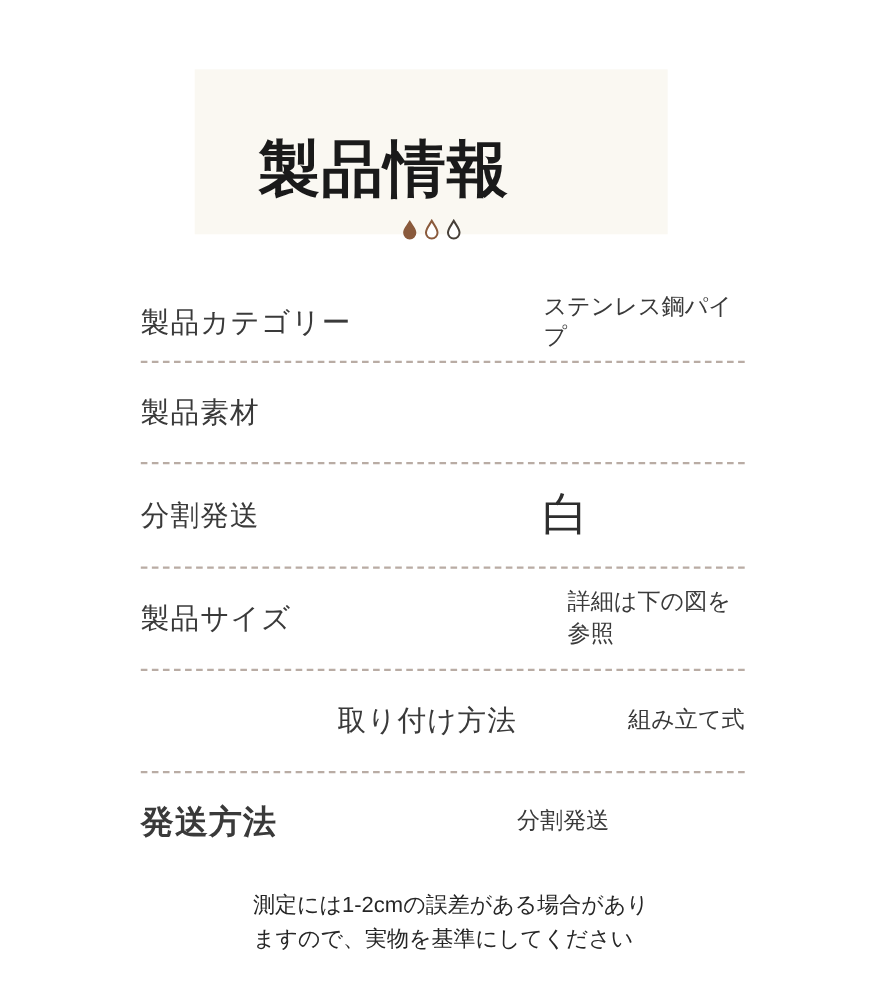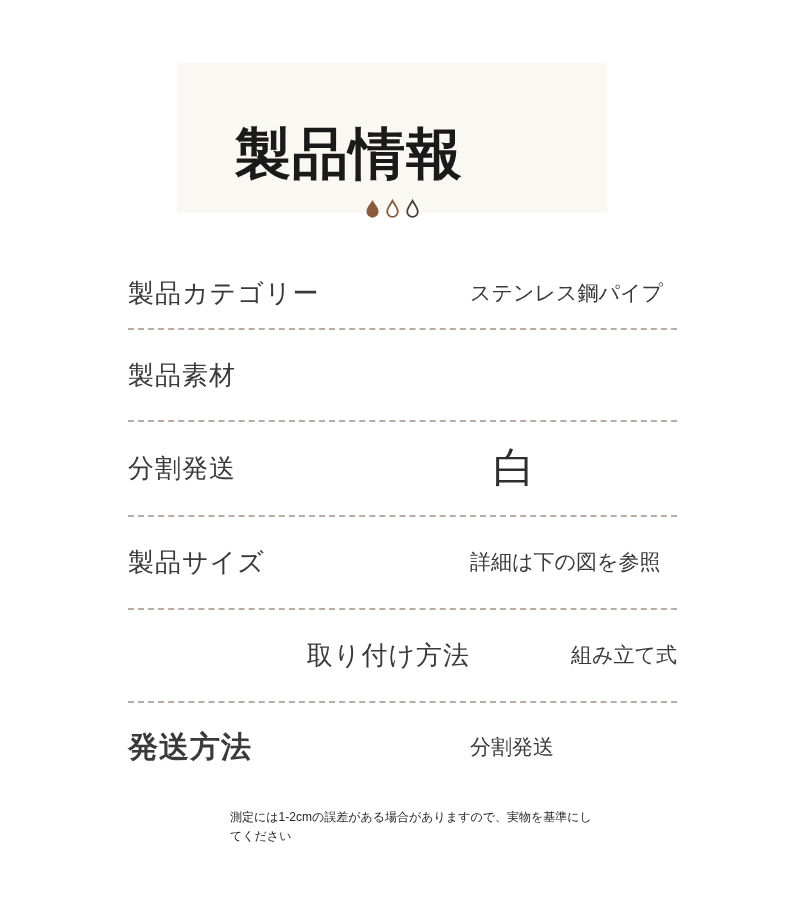--- a/index.html
+++ b/index.html
@@ -55,24 +55,24 @@
     left: 128px;
     top: 258px;
     width: 549px;
   }
   .spec-row {
     display: flex;
     align-items: center;
     box-sizing: border-box;
     border-bottom: 2px dashed var(--divider, #b9aca4);
   }
-  .spec-row.rh1 { height: 72px; }
+  .spec-row.rh1 { height: 72px; gap: 24px; }
   .spec-row.rh2 { height: 92px; }
   .spec-row.rh3 { height: 95px; }
-  .spec-row.rh4 { height: 93px; }
+  .spec-row.rh4 { height: 93px; gap: 46px; }
   .spec-row.rh5 { height: 93px; text-align: right; }
   .spec-row.rh6 { height: 88px; border-bottom: none; }
   .spec-label {
     width: 342px;
     flex: 0 0 342px;
     font-size: 26px;
     color: var(--text, #3a3a3a);
     letter-spacing: 1px;
     white-space: nowrap;
   }
@@ -83,21 +83,21 @@
     line-height: 1.35;
   }
   .label-large { font-size: 30px; font-weight: 700; letter-spacing: 1px; }
   .value-large { font-size: 42px; padding-left: 23px; font-weight: 400; color: #2e2e2e; }
 
   .footer-note {
     position: absolute;
     left: 230px;
     top: 808px;
     width: 372px;
-    font-size: 12px;
+    font-size: 20px;
     line-height: 1.55;
     color: #262626;
   }
 </style>
 </head>
 <body>
 
 <div class="page">
 
   <div class="title-panel">

